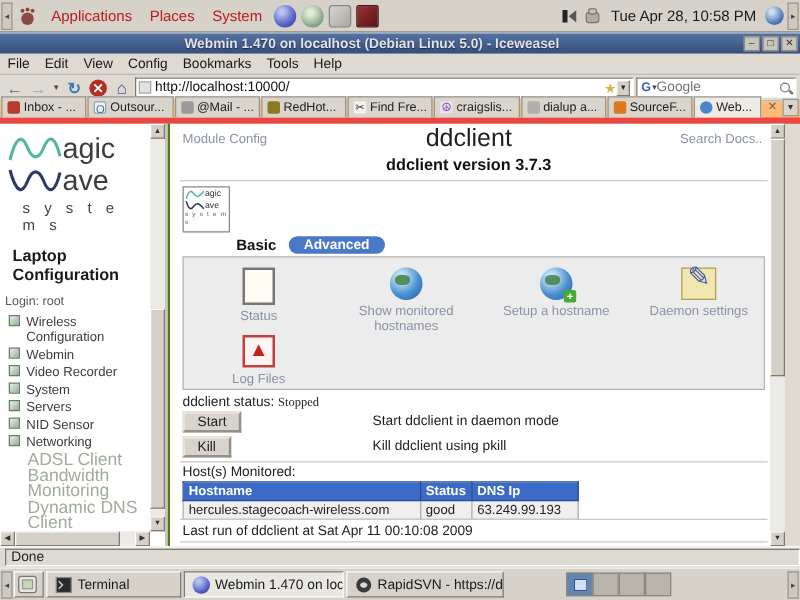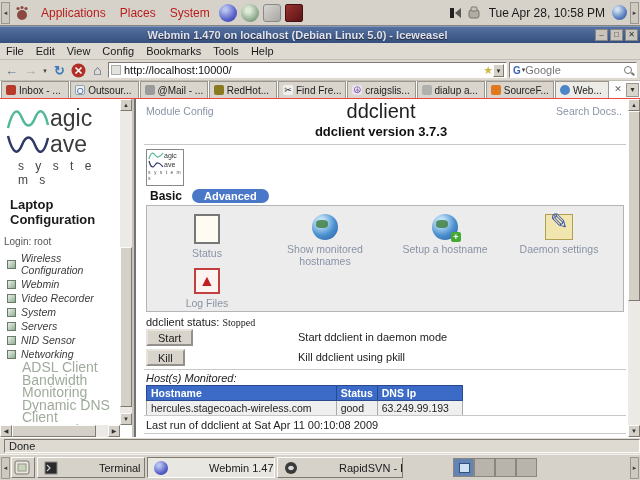--- a/index.html
+++ b/index.html
@@ -45,71 +45,71 @@
   #urlbar input { flex:1; border:0; outline:0; font-family:"Liberation Sans",sans-serif;
     font-size:11px; color:#111; background:transparent; }
   .url-favicon { width:10px; height:10px; background:#e4e2dc; border:1px solid #aaa; margin-right:3px; }
   #searchbox { width:128px; height:16px; background:#fff; display:flex; align-items:center; padding:0 2px; }
   #searchbox input { flex:1; width:60px; border:0; outline:0; font-size:11px; color:#999; background:transparent; }
   .g-badge { font-size:10px; font-weight:bold; color:#3a62b0; padding:0 1px; }
   .mag { width:8px; height:8px; border:1.5px solid #777; border-radius:50%; position:relative; margin:0 2px; }
   .mag::after { content:""; position:absolute; width:4px; height:1.5px; background:#777;
     right:-4px; bottom:-1px; transform:rotate(40deg); }
 
-  #tabbar { position:absolute; top:55px; left:0; right:0; height:18px; background:#ffffff;
-    display:flex; align-items:flex-end; padding:1px 1px 0 1px; border-bottom:1px solid #ef4444; }
+  #tabbar { position:absolute; top:55px; left:0; right:0; height:18px; background:#fdba74;
+    display:flex; align-items:flex-end; padding:1px 1px 0 1px; border-bottom:5px solid #ef4444; }
   .tab { height:17px; background:#d9d5cd; border:1px solid #9a968e; border-bottom:0;
     display:flex; align-items:center; padding:0 4px; margin-right:1px; font-size:10px;
     color:#222; white-space:nowrap; overflow:hidden; flex:1 1 64px; max-width:70px; }
   .tab.active { background:#edebe6; max-width:54px; }
   .favicon { width:10px; height:10px; border-radius:2px; margin-right:3px; flex:0 0 10px;
     font-size:9px; line-height:10px; text-align:center; color:#fff; }
   .tab-x { width:14px; height:14px; font-size:9px; text-align:center; line-height:13px;
     color:#666; margin:0 1px 1px 1px; }
   .tab-drop { width:13px; height:14px; background:#d9d5cd; border:1px solid #9a968e;
     font-size:8px; text-align:center; line-height:12px; color:#333; margin-bottom:1px; }
 
   
-  #content { position:absolute; top:73px; left:0; right:0; height:338px; background:#737373; }
+  #content { position:absolute; top:73px; left:0; right:12px; height:338px; background:#4d7c0f; }
   #sidebar-frame { position:absolute; top:0; left:0; width:134px; height:338px; background:#fff;
     border-right:2px solid #c8c4bc; overflow:hidden; }
   #main-frame { position:absolute; top:0; left:136px; right:0; height:338px; background:#fff; overflow:hidden; }
 
   
   .sb { background:#d4d0c8; position:absolute; }
   .sb-btn { position:absolute; width:12px; height:12px; background:#d4d0c8; font-size:6px;
     color:#333; text-align:center; line-height:11px; }
   .sb-thumb { position:absolute; background:#d4d0c8; }
   .sb-track { background:#eceae6; }
 
   
   .logo { margin:6px 4px 2px 6px; }
   .logo-row { display:flex; align-items:center; height:26px; }
   .logo-row .big { font-size:23px; color:#3c3c3c; letter-spacing:0; }
   .logo-sys { font-size:12px; letter-spacing:4px; color:#444; margin:2px 0 0 12px; }
   .sb-heading { font-size:13px; font-weight:bold; color:#1a1a1a; margin:10px 0 0 10px; line-height:15px; }
   .sb-login { font-size:10px; color:#555; margin:9px 0 4px 4px; }
-  .nav-item { display:flex; align-items:center; padding:1px 0 1px 7px; font-size:10.5px; color:#3c3c3c;font-style:italic; }
+  .nav-item { display:flex; padding:1px 0 1px 7px; font-size:10.5px; color:#3c3c3c; }
   .nav-sq { width:9px; height:9px; margin-right:5px; border:1px solid #6a7a6a;
     background:linear-gradient(135deg,#e8f2e8,#92ac92); flex:0 0 9px; }
   .nav-sub { padding:0 0 1px 22px; font-size:14px; color:#9fab9c; line-height:12px; }
 
   
   .mc-link { position:absolute; font-size:10.5px; color:#8a93a5; }
   #mf-title { position:absolute; top:1px; left:0; right:14px; text-align:center;
     font-size:20px; color:#1e1e1e; }
   #mf-subtitle { position:absolute; top:25px; left:0; right:14px; text-align:center;
     font-size:13px; font-weight:bold; color:#111; }
   .hr { position:absolute; left:8px; right:14px; height:1px; background:#c8c8c8; }
   #mini-logo { position:absolute; top:50px; left:10px; width:38px; height:37px;
     border:1px solid #888; background:#fff; padding:1px; }
   .mini-txt { font-size:7px; color:#333; line-height:7px; }
   .mini-sys { font-size:5px; letter-spacing:1px; color:#555; }
   #mf-tabs { position:absolute; top:90px; left:14px; display:flex; align-items:center; gap:10px; }
-  .tab-basic { font-size:12px; font-weight:bold; color:#111; }
+  .tab-basic { font-size:12px; font-weight:bold; color:#111;margin-left:39px; }
   .tab-adv { font-size:11px; color:#fff; background:#4a78c8; border-radius:8px; padding:1px 12px;font-weight:bold; }
   #icon-panel { position:absolute; top:106px; left:10px; right:16px; height:107px;
     background:#ececec; border:1px solid #b4b4b4; }
   .act { position:absolute; width:120px; text-align:center; }
   .act .ic { margin:0 auto 3px auto; }
   .act .lbl { font-size:10.5px; color:#8a93a5; line-height:12px; }
   .ic-clip { width:26px; height:30px; background:#fdfbf2; border:2px solid #777; }
   .ic-globe { width:26px; height:26px; border-radius:50%;
     background:radial-gradient(circle at 35% 30%, #bfe0f5 15%, #4a90d0 55%, #2a5a9a 100%); position:relative; }
   .globe-land { position:absolute; width:12px; height:8px; background:#3a7a3a; border-radius:40%; top:6px; left:4px; opacity:.8; }
@@ -117,36 +117,36 @@
     color:#fff; font-size:9px; line-height:10px; font-weight:bold; border-radius:2px; text-align:center; }
   .ic-pencil { width:28px; height:26px; background:#f2e6b0; border:1px solid #b0a050; position:relative; }
   .ic-pencil::after { content:"\270E"; position:absolute; font-size:22px; color:#3a56b0; top:-6px; left:4px; }
   .ic-warn { width:26px; height:26px; background:#fdf4f2; border:2px solid #c04040; display:flex;
     align-items:center; justify-content:center; color:#c02020; font-size:16px; }
   .status-line { position:absolute; top:217px; left:10px; font-size:11px; color:#222; }
   .mono { font-family:Liberation Serif, serif; font-size:10px; }
   .wm-btn { position:absolute; left:10px; height:17px; background:#d8d4cc; border:2px outset #e8e4dc;
     font-size:11px; color:#222; padding:0 10px; font-family:"Liberation Sans",sans-serif; }
   .btn-desc { position:absolute; left:162px; font-size:11px; color:#222; }
-  .tbl-caption { position:absolute; top:273px; left:10px; font-size:11px; color:#222;font-style:italic; }
+  .tbl-caption { position:absolute; top:273px; left:10px; font-size:11px; color:#222; }
   #host-table { position:absolute; top:286px; left:10px; right:16px; border-collapse:collapse; }
   #host-table th { background:#3b6bc7; color:#fff; font-size:10.5px; text-align:left;
     padding:1px 4px; font-weight:bold; border:1px solid #2a4a90; }
   #host-table td { background:#efefef; font-size:10.5px; color:#222; padding:1px 4px;
     border:1px solid #aaa; }
   .last-run { position:absolute; top:320px; left:10px; font-size:11px; color:#222; }
 
   
   #statusbar { position:absolute; top:411px; left:0; right:0; height:17px; background:#dedad2;
     border-top:1px solid #fff; display:flex; align-items:center; }
   #statusbar .st { margin-left:4px; font-size:11px; color:#222; padding:0 4px; }
   #taskbar { position:absolute; bottom:0; left:0; width:640px; height:26px; background:#d6d2ca;
     border-top:1px solid #f4f2ee; display:flex; align-items:center; }
   .task-btn { height:21px; display:flex; align-items:center; padding:0 6px; margin-right:2px;
-    font-size:11px; color:#1a1a1a; white-space:nowrap; overflow:hidden;gap:37px; }
+    font-size:11px; color:#1a1a1a; white-space:nowrap; overflow:hidden; }
   .task-btn.active { background:#e9e7e2; }
   .task-ic { width:14px; height:14px; margin-right:4px; flex:0 0 14px; }
   #ws-switch { display:flex; margin-left:48px; }
   .ws { width:21px; height:19px; background:#b8b4ac; border:1px solid #8a867e; }
   .ws.active { background:#6284b4; position:relative; }
   .ws.active::after { content:""; position:absolute; top:4px; left:5px; width:9px; height:8px;
     background:#cfe0f0; border:1px solid #35507e; }
   svg { display:block; }
 </style>
 </head>

